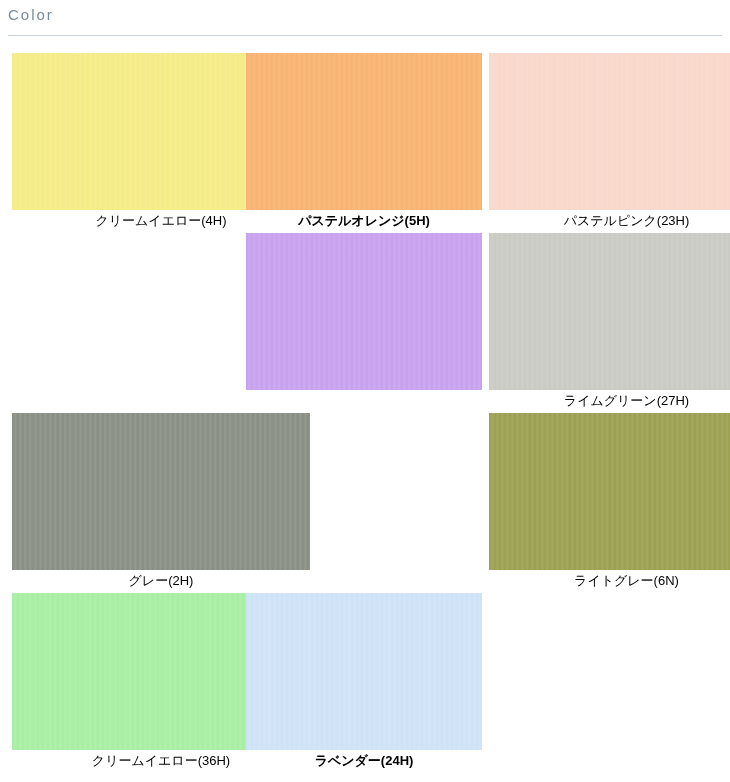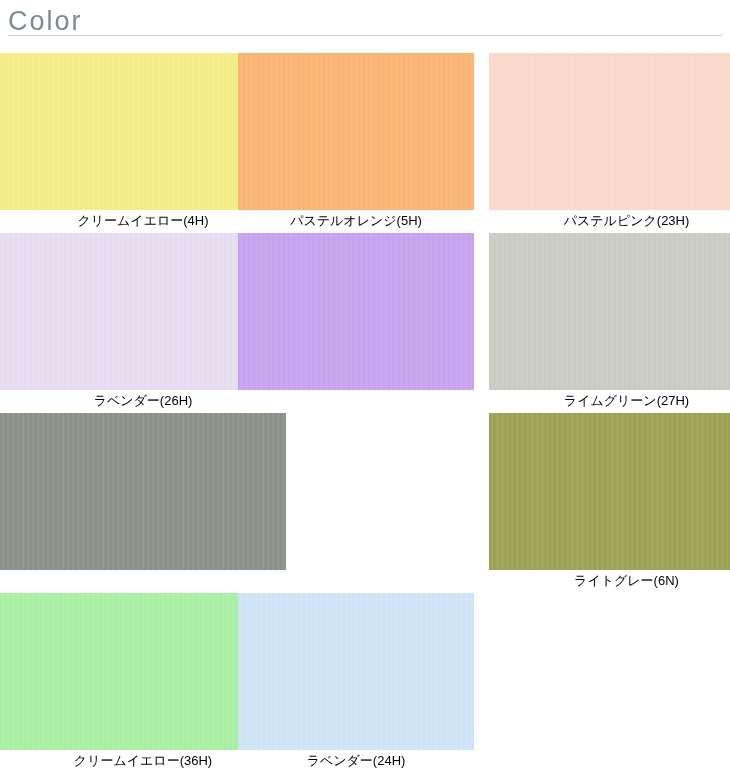--- a/index.html
+++ b/index.html
@@ -27,21 +27,21 @@
     left: 0;
     top: 0;
     width: 730px;
     height: 40px;
     box-sizing: border-box;
   }
   .section-title {
     position: absolute;
     left: 8px;
     top: 6px;
-    font-size: 27px;
+    font-size: 15px;
     letter-spacing: 2px;
     color: #7a8a96;
     font-family: "Liberation Sans", sans-serif;
     font-weight: normal;
     white-space: nowrap;
   }
   .header-rule {
     position: absolute;
     left: 8px;
     top: 35px;
@@ -61,22 +61,22 @@
     display: block;
     width: 730px;
     height: 180px;
     position: relative;
   }
   .swatch-cell {
     position: absolute;
     top: 0;
     height: 180px;
   }
-  .swatch-cell.col0 { left: 0px;   width: 286px; }
-  .swatch-cell.col1 { left: 238px; width: 236px; }
+  .swatch-cell.col0 { left: 12px;   width: 286px; padding-left: 12px; }
+  .swatch-cell.col1 { left: 246px; width: 236px; font-weight: bold; }
   .swatch-cell.col2 { left: 489px; width: 275px; border-radius: 12px; }
 
   .swatch-chip {
     position: absolute;
     left: 0;
     top: 0;
     width: 100%;
     height: 157px;
     
     background-image: repeating-linear-gradient(
@@ -121,36 +121,33 @@
         <div class="swatch-chip" style="background-color: rgb(249, 180, 115);"></div>
         <div class="swatch-label">パステルオレンジ(5H)</div>
       </div>
       <div class="swatch-cell col2">
         <div class="swatch-chip" style="background-color: rgb(250, 216, 203);"></div>
         <div class="swatch-label">パステルピンク(23H)</div>
       </div>
     </div>
 
     <div class="grid-row">
-      <div class="swatch-cell col0">
-        <div class="swatch-chip" style="background-color: rgb(230, 220, 240);"></div>
-        <div class="swatch-label">ラベンダー(26H)</div>
-      </div>
       <div class="swatch-cell col1">
         <div class="swatch-chip" style="background-color: rgb(200, 162, 238);"></div>
       </div>
       <div class="swatch-cell col2">
         <div class="swatch-chip" style="background-color: rgb(201, 203, 196);"></div>
         <div class="swatch-label">ライムグリーン(27H)</div>
       </div>
     </div>
 
     <div class="grid-row">
       <div class="swatch-cell col0">
         <div class="swatch-chip" style="background-color: rgb(139, 144, 134);"></div>
+        <div class="swatch-label">グレー(2H)</div>
       </div>
       <div class="swatch-cell col2">
         <div class="swatch-chip" style="background-color: rgb(156, 161, 84);"></div>
         <div class="swatch-label">ライトグレー(6N)</div>
       </div>
     </div>
 
     <div class="grid-row last">
       <div class="swatch-cell col0">
         <div class="swatch-chip" style="background-color: rgb(168, 239, 163);"></div>

